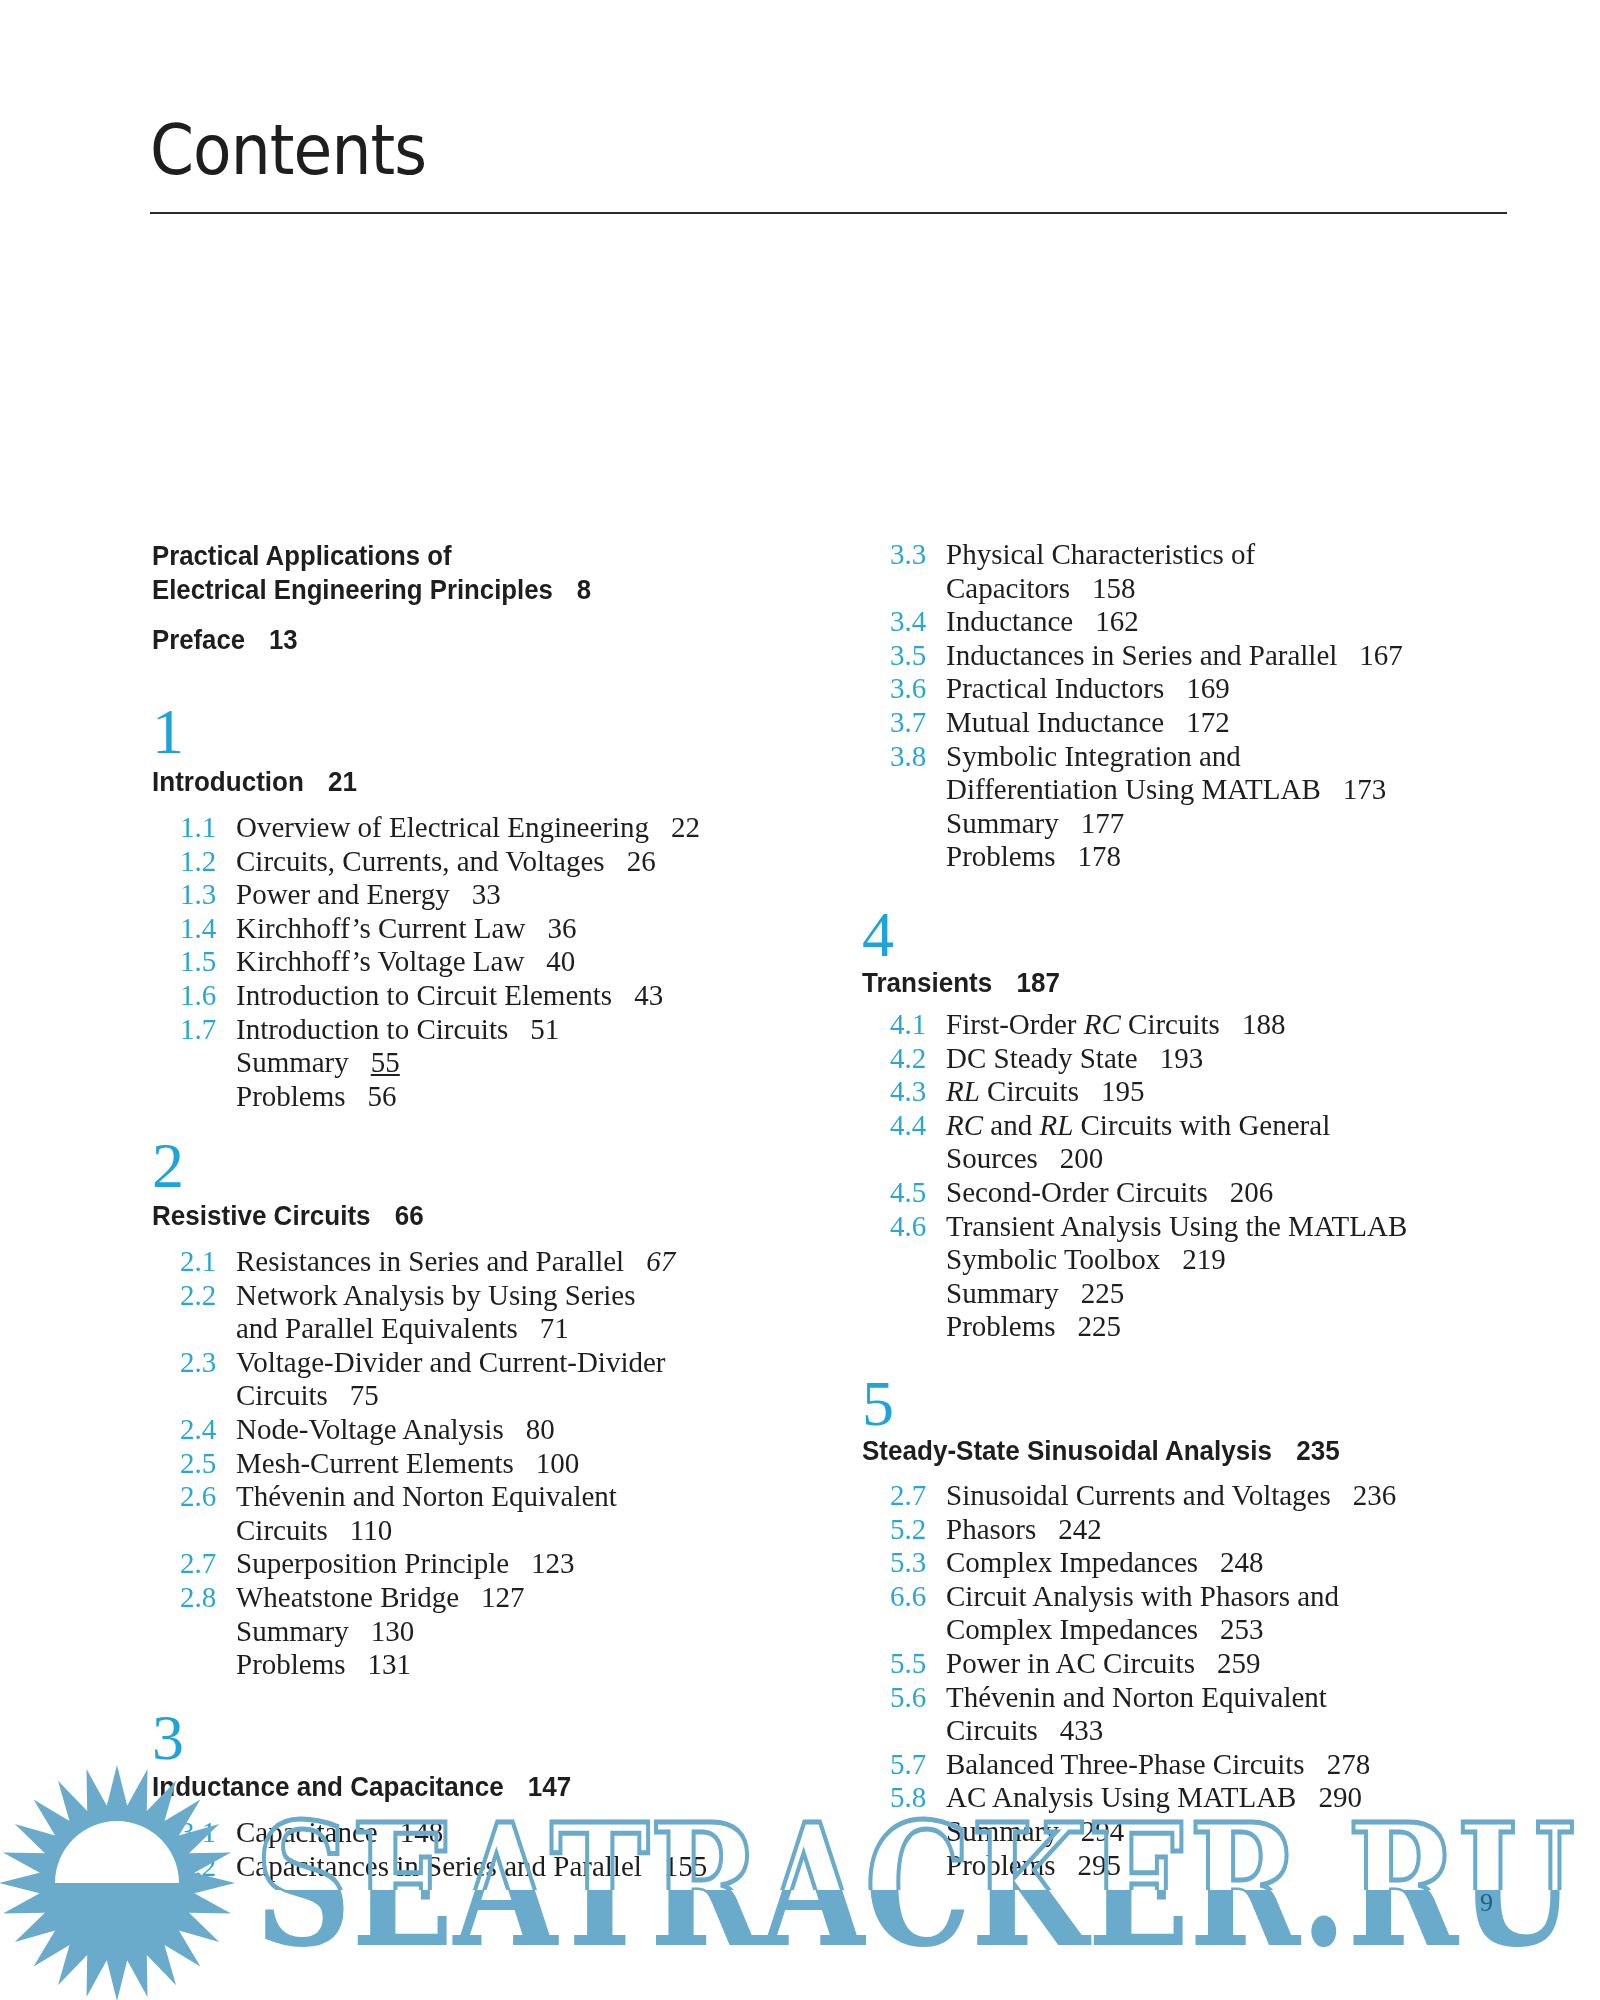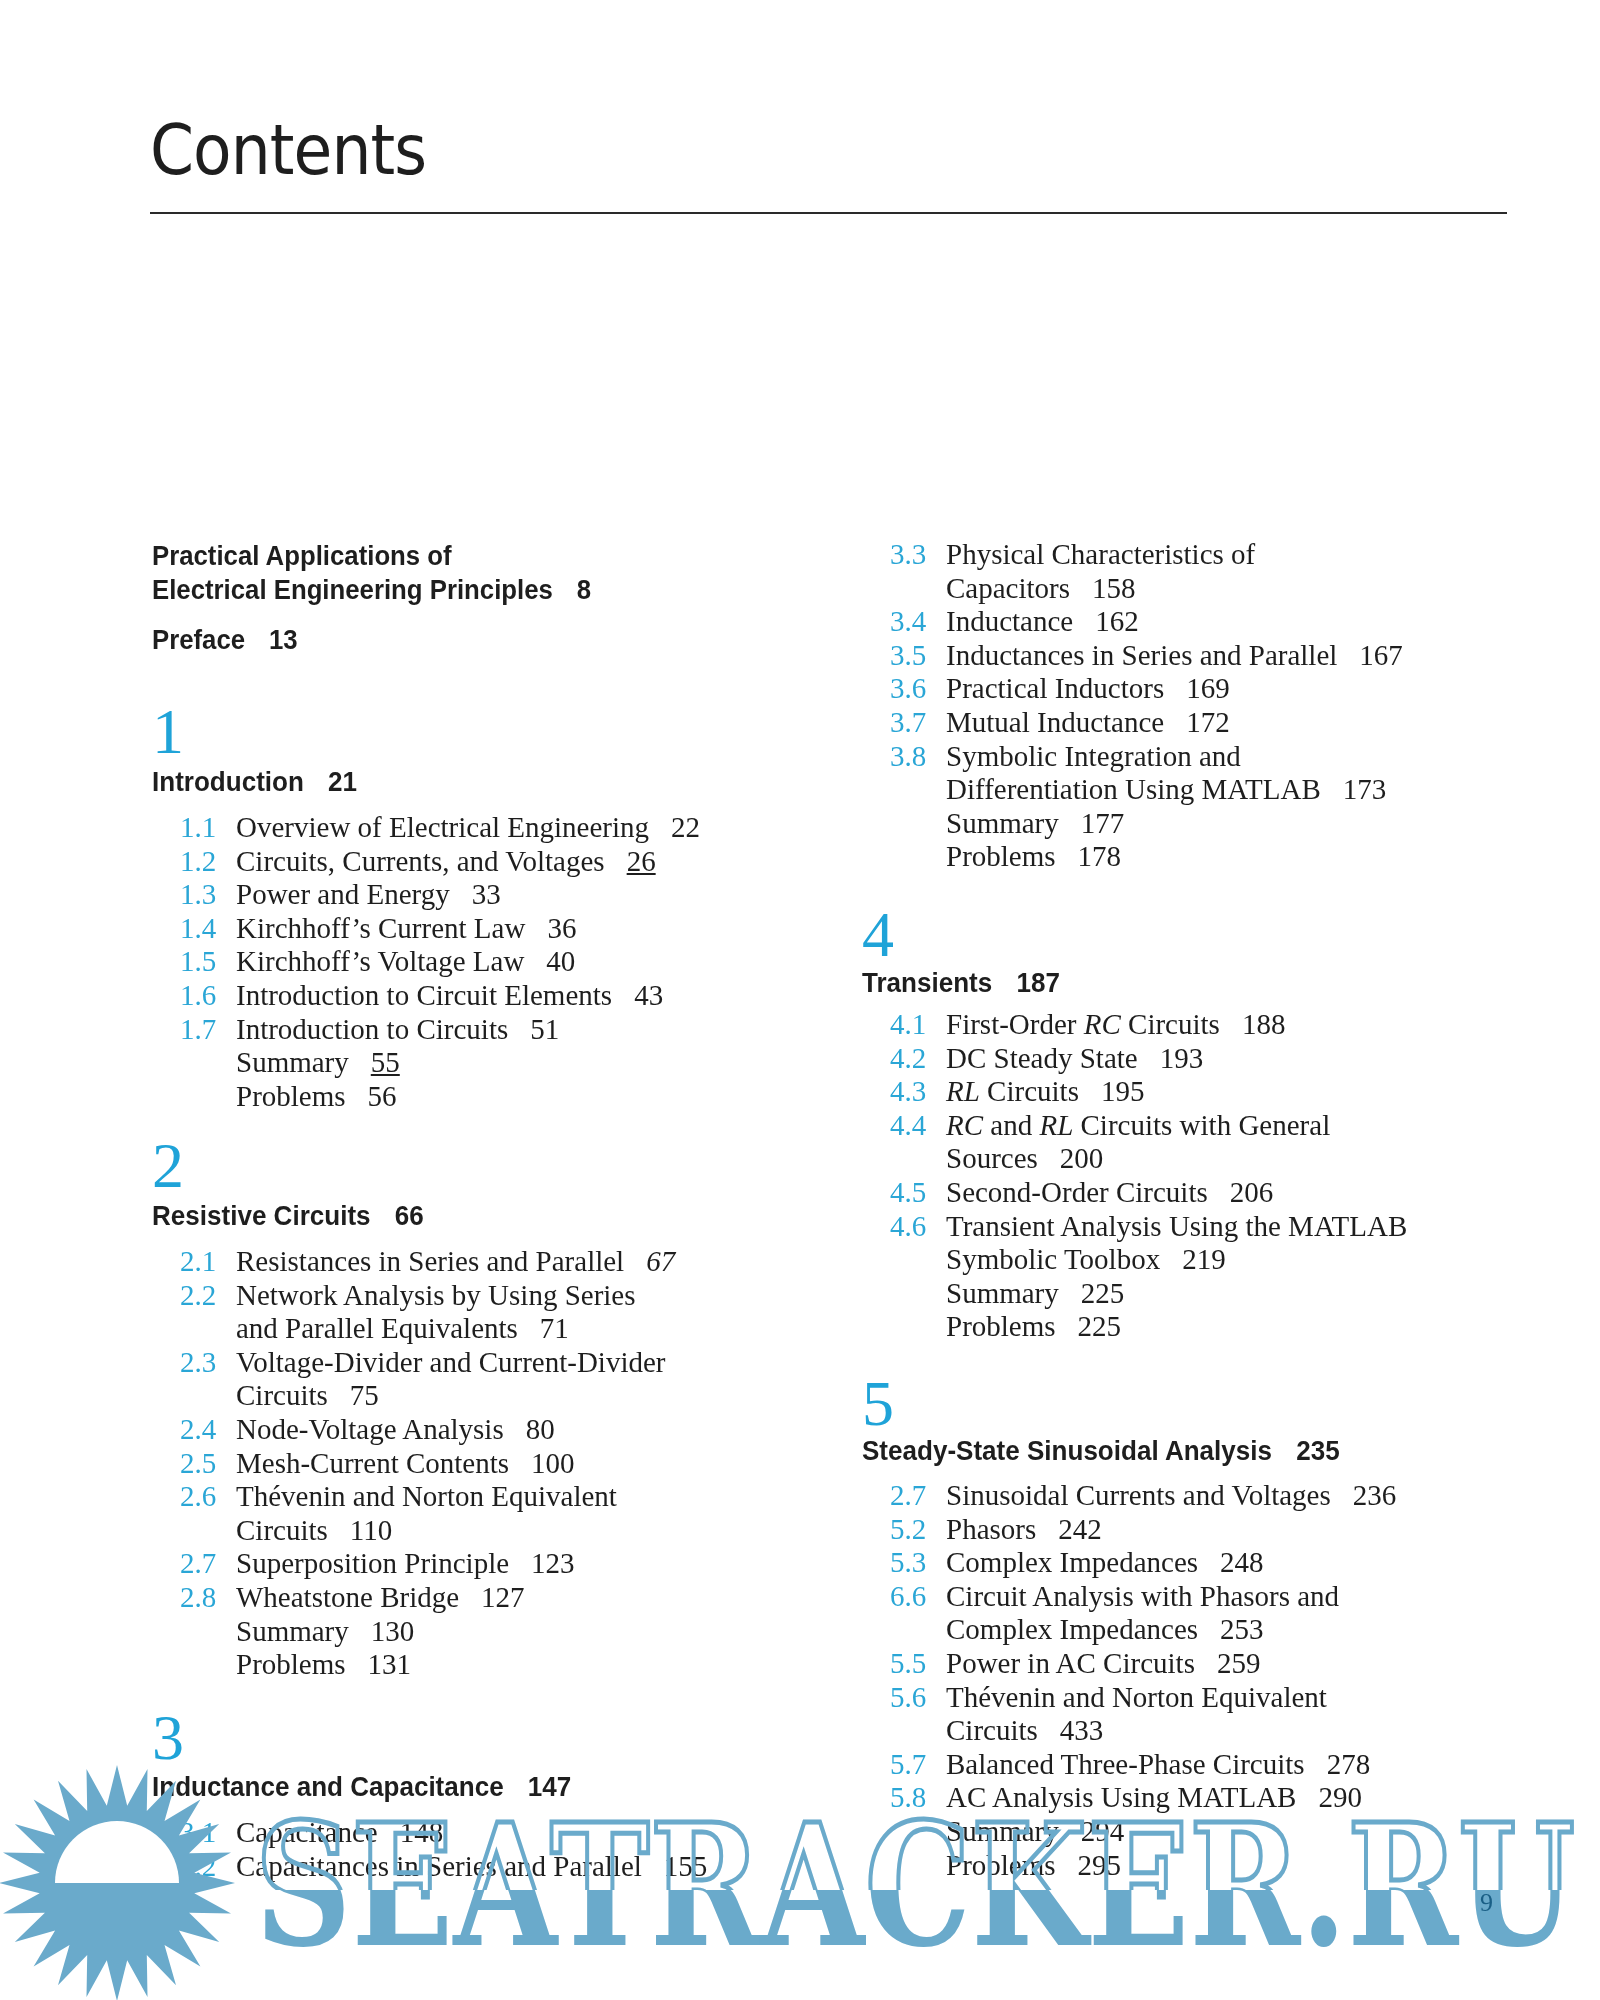--- a/index.html
+++ b/index.html
@@ -65,21 +65,21 @@
   <div class="chap-title" style="top:765px">
     <span>Introduction</span><span class="pg">21</span>
   </div>
   <div class="entries" style="left:28px; top:811px">
       <div class="entry">
         <span class="num">1.1</span>
         <span class="txt"><span class="lbl">Overview of Electrical Engineering</span><span class="pg" style="padding-left: 22px;">22</span></span>
       </div>
       <div class="entry">
         <span class="num">1.2</span>
-        <span class="txt"><span class="lbl">Circuits, Currents, and Voltages</span><span class="pg" style="padding-left: 22px; text-decoration: underline;">26</span></span>
+        <span class="txt"><span class="lbl">Circuits, Currents, and Voltages</span><span class="pg" style="padding-left: 22px;">26</span></span>
       </div>
       <div class="entry">
         <span class="num">1.3</span>
         <span class="txt"><span class="lbl">Power and Energy</span><span class="pg" style="padding-left: 22px;">33</span></span>
       </div>
       <div class="entry">
         <span class="num">1.4</span>
         <span class="txt"><span class="lbl">Kirchhoff’s Current Law</span><span class="pg" style="padding-left: 22px;">36</span></span>
       </div>
       <div class="entry">
@@ -126,21 +126,21 @@
       </div>
       <div class="entry">
         <span class="txt"><span class="lbl">Circuits</span><span class="pg" style="padding-left: 22px;">75</span></span>
       </div>
       <div class="entry">
         <span class="num">2.4</span>
         <span class="txt"><span class="lbl">Node-Voltage Analysis</span><span class="pg" style="padding-left: 22px;">80</span></span>
       </div>
       <div class="entry">
         <span class="num">2.5</span>
-        <span class="txt"><span class="lbl">Mesh-Current Contents</span><span class="pg" style="padding-left: 22px;">100</span></span>
+        <span class="txt"><span class="lbl">Mesh-Current Elements</span><span class="pg" style="padding-left: 22px;">100</span></span>
       </div>
       <div class="entry">
         <span class="num">2.6</span>
         <span class="txt"><span class="lbl">Thévenin and Norton Equivalent</span></span>
       </div>
       <div class="entry">
         <span class="txt"><span class="lbl">Circuits</span><span class="pg" style="padding-left: 22px;">110</span></span>
       </div>
       <div class="entry">
         <span class="num">2.7</span>

